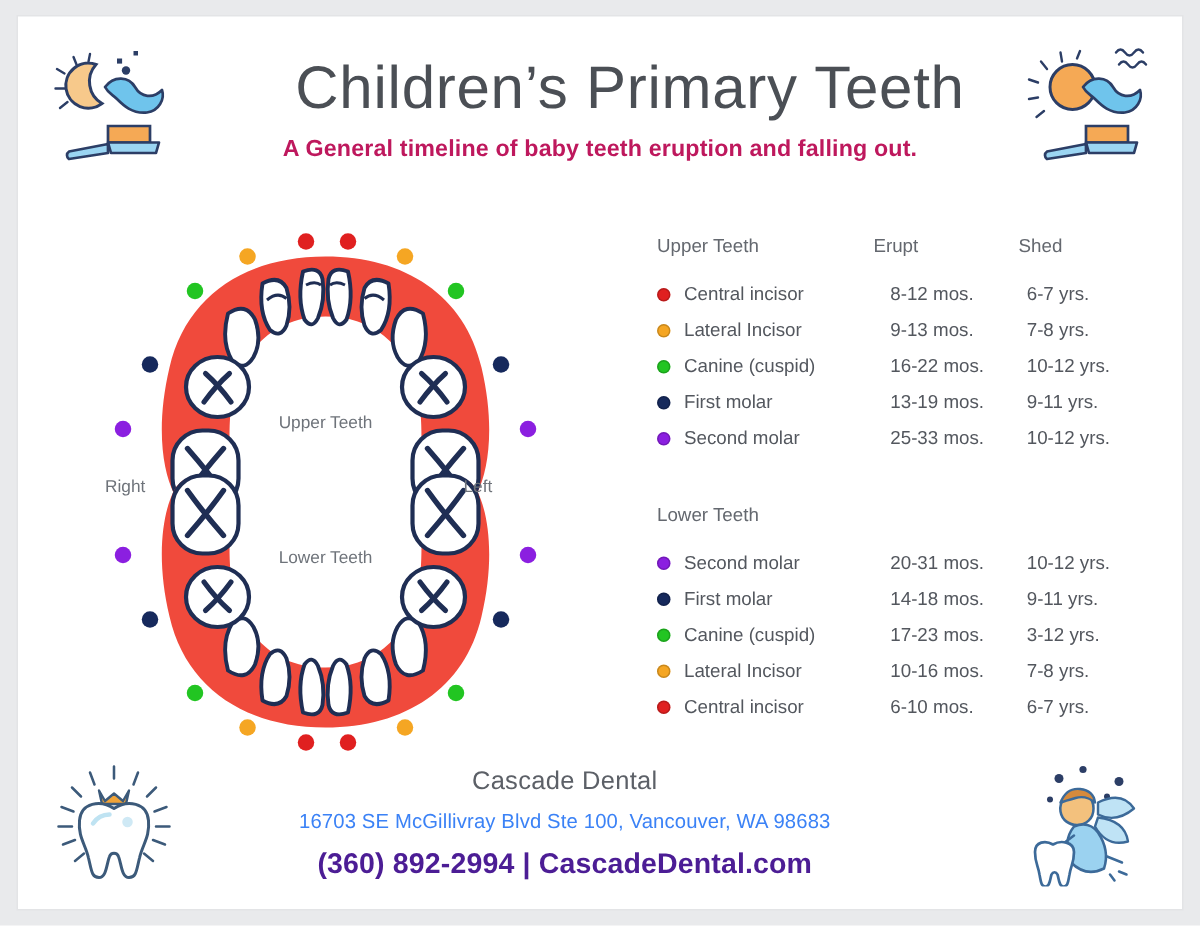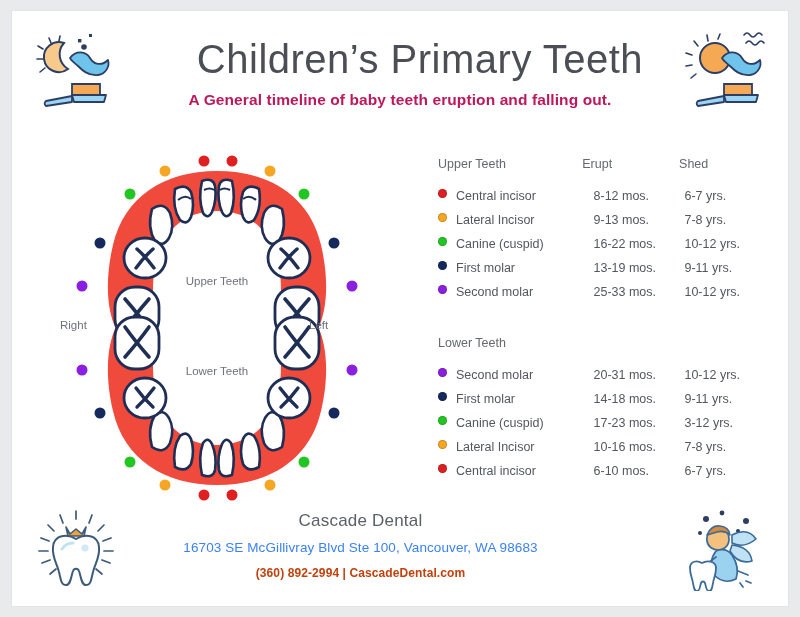--- a/index.html
+++ b/index.html
@@ -31,51 +31,51 @@
   .tl{left:14px;top:14px;}
   .tr{left:666px;top:14px;}
   .bl{left:16px;top:494px;}
   .br{left:664px;top:494px;}
 
   
   .diagram{position:absolute;left:40px;top:142px;width:330px;height:350px;}
   .arch-label{
     position:absolute;font-size:11.5px;color:#6e737a;font-weight:400;
   }
-  .lbl-right{left:8px;top:166px;}
+  .lbl-right{left:18px;top:166px;}
   .lbl-left{left:257px;top:166px;}
 
   
   .legend{position:absolute;left:426px;top:146px;width:330px;}
   .legend-block{position:relative;}
   .lg-head{
     display:flex;font-size:12.5px;color:#64686f;font-weight:400;
     margin-bottom:13px;
   }
   .lg-row{
     display:flex;align-items:center;font-size:12.5px;color:#53575e;
     height:24px;
   }
-  .c-name{width:146px;display:flex;align-items:flex-start;}
+  .c-name{width:146px;display:flex;align-items:center;}
   .c-erupt{width:98px;margin-left:20px;}
   .c-shed{width:90px;}
   .hd-name{width:146px;}
   .hd-erupt{width:98px;}
   .hd-shed{width:90px;}
   .dot{
     width:9px;height:9px;border-radius:50%;margin-right:9px;flex:none;
     box-shadow:inset 0 0 0 1px rgba(0,0,0,.18);
   }
   .gap{height:32px;}
 
   
-  .footer{position:absolute;left:0;top:500px;width:697px;text-align:center;}
+  .footer{position:absolute;left:0;top:500px;width:697px;text-align:center;padding-left:16px;}
   .f-name{font-size:17px;color:#5c6067;letter-spacing:.2px;}
   .f-addr{font-size:13.5px;color:#3b82f6;margin-top:9px;letter-spacing:.1px;}
-  .f-contact{font-size:12px;color:#c2410c;margin-top:11px;font-weight:700;letter-spacing:.1px;}
+  .f-contact{font-size:19px;color:#4c1d95;margin-top:11px;font-weight:700;letter-spacing:.1px;}
 </style>
 </head>
 <body>
 
 <div class="poster">
 
   <div class="corner tl">
     <svg width="96" height="86" viewBox="0 0 96 86">
       <g fill="none" stroke="#2C3E66" stroke-width="1.6" stroke-linecap="round">
         <path d="M17 24 L12 21 M17 34 L11 34 M19 43 L14 47 M25 18 L23 13 M33 16 L34 11"></path>

